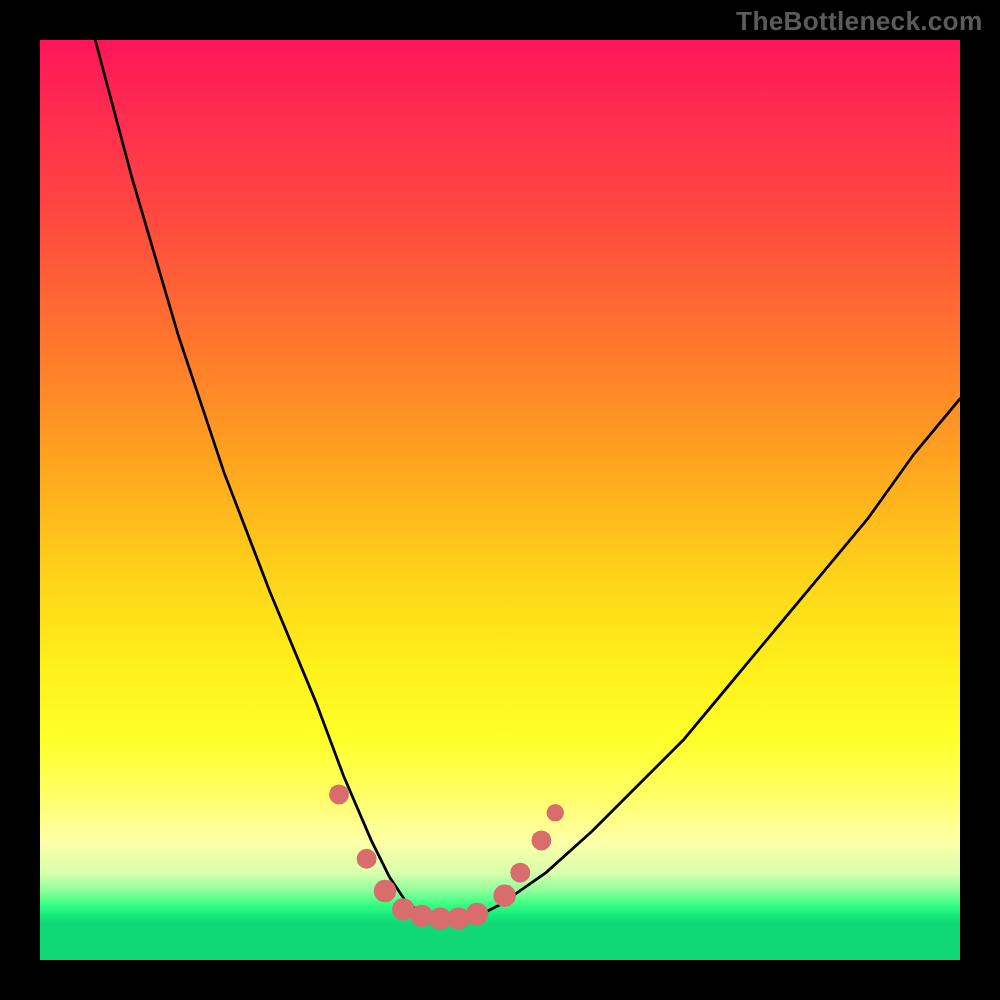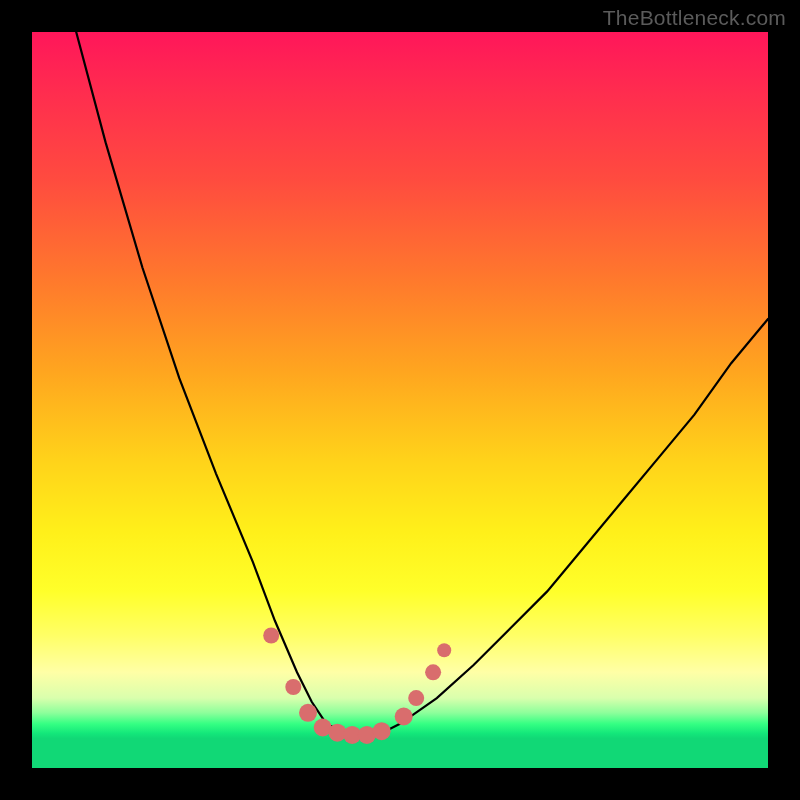--- a/index.html
+++ b/index.html
@@ -45,21 +45,21 @@
       #11d876 96%,
       #11d876 100%
     );
   }
   .watermark {
     position: absolute;
     top: 6px;
     right: 14px;
     color: #5b5b5b;
     font-size: 21px;
-    font-weight: 400;
+    font-weight: 700;
     letter-spacing: 0.2px;
     user-select: none;
   }
   svg.curve {
     position: absolute;
     top: 0;
     left: 0;
     width: 736px;
     height: 736px;
   }

